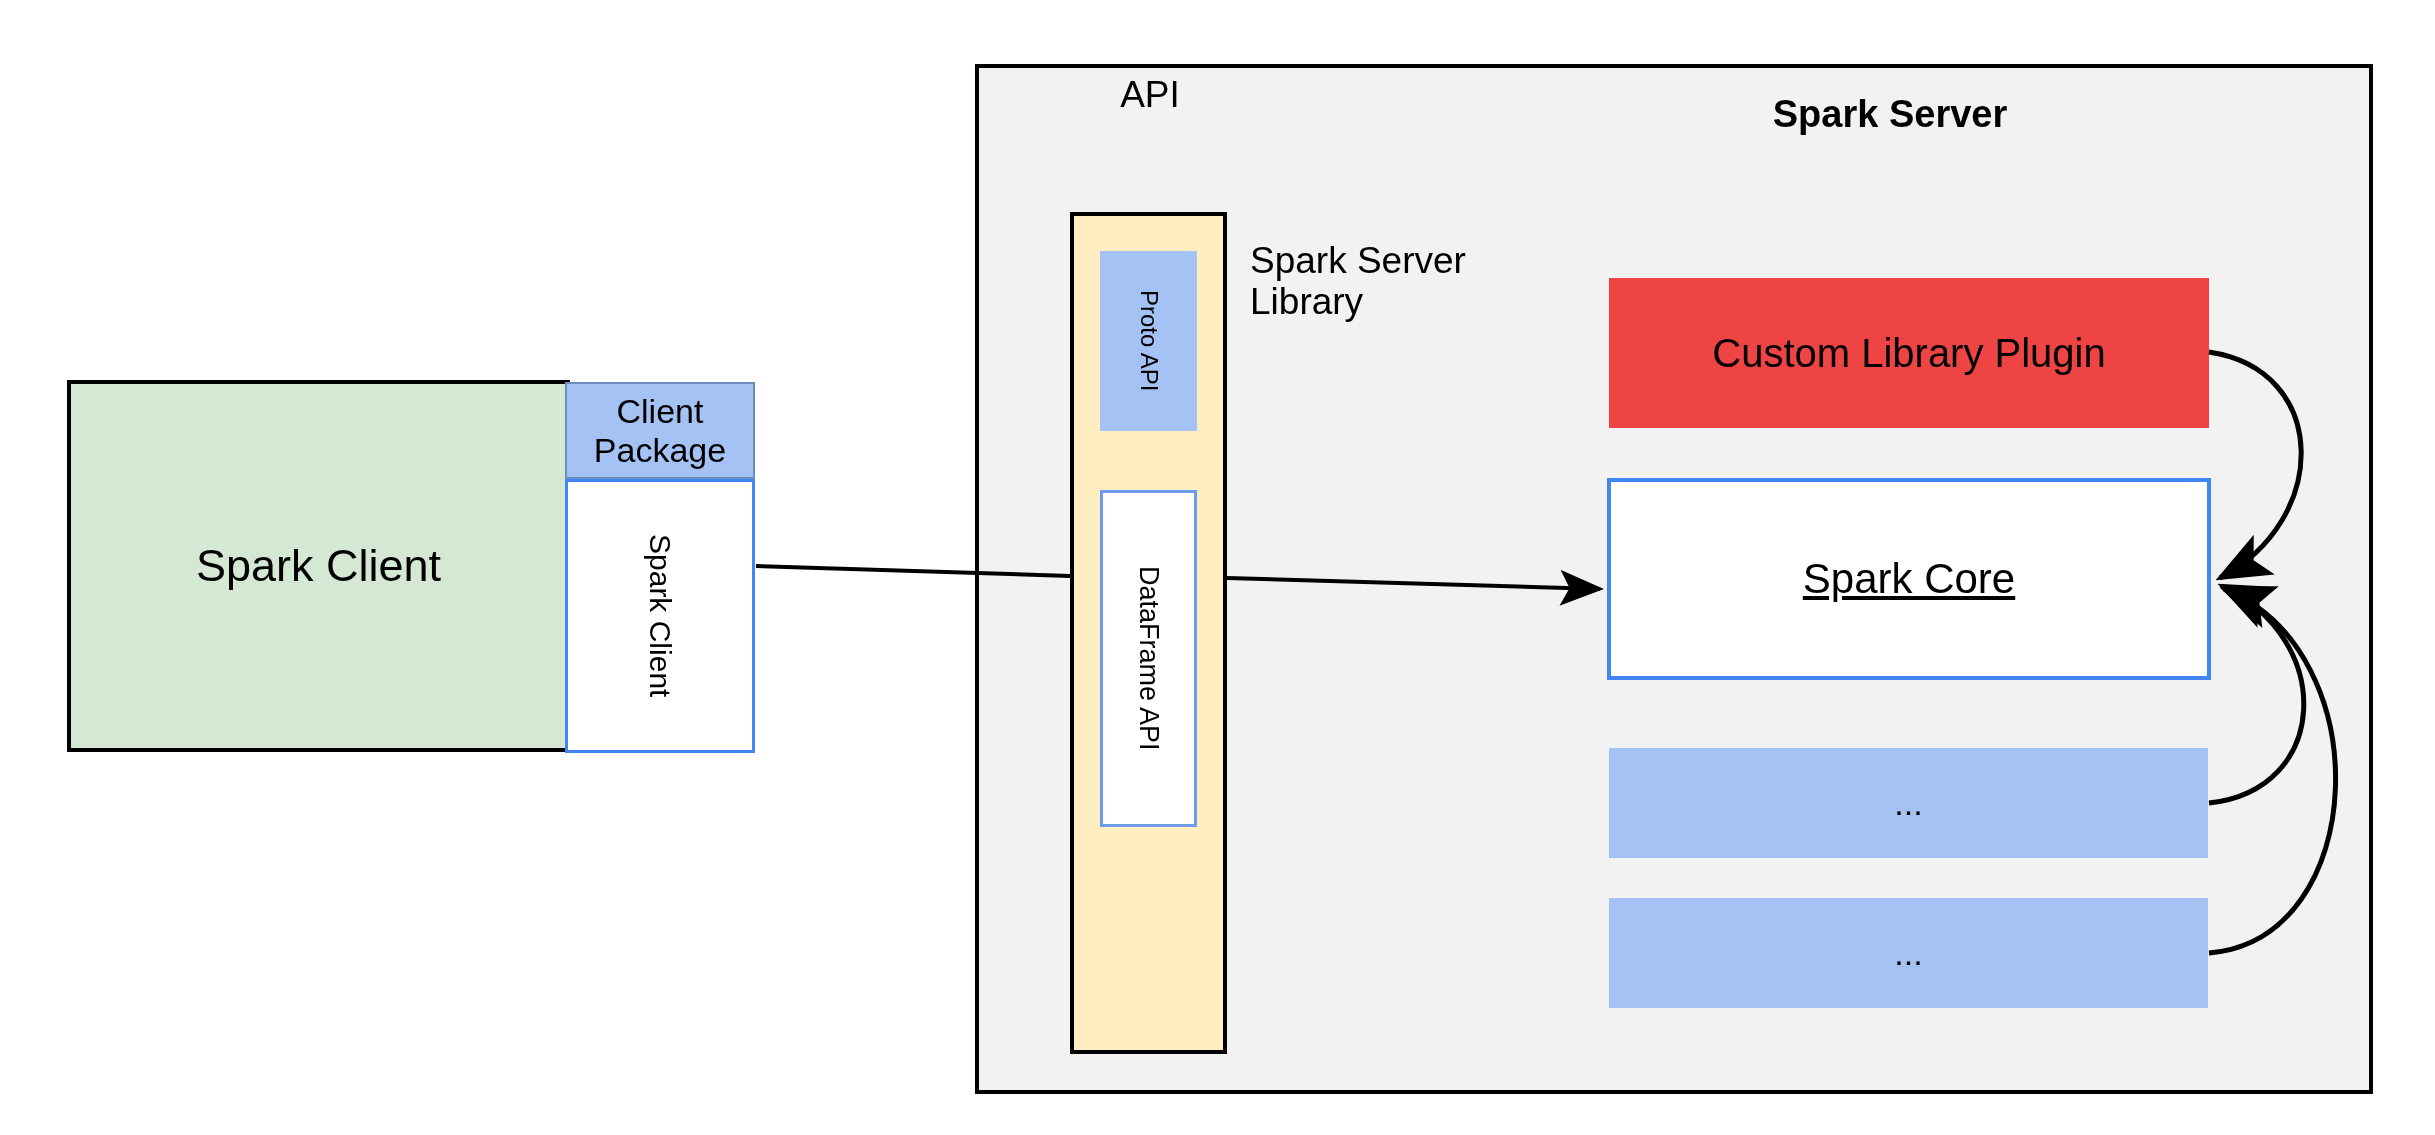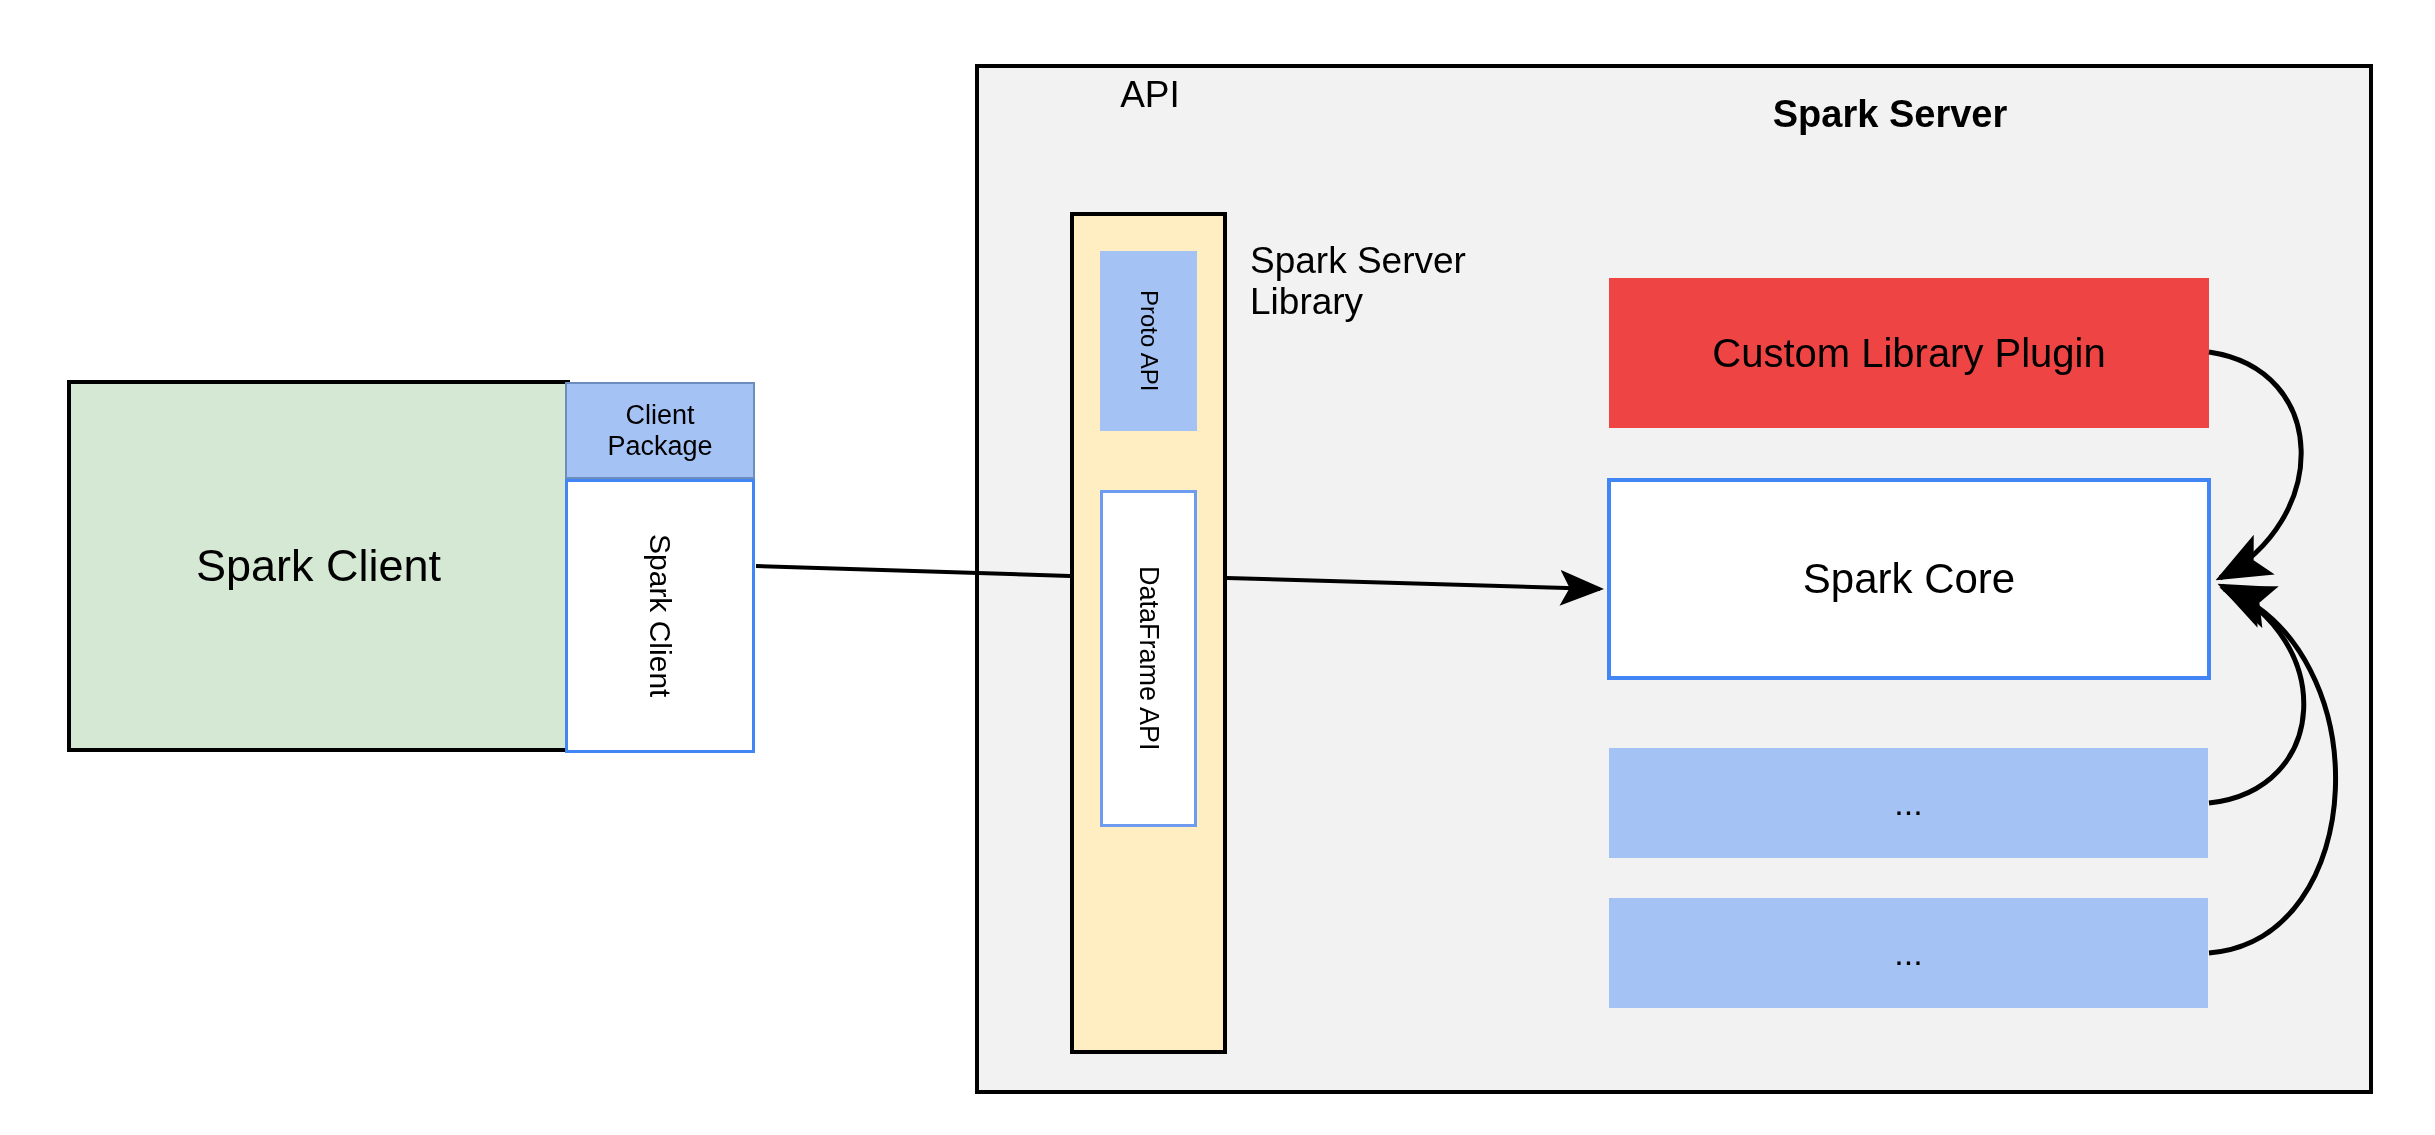--- a/index.html
+++ b/index.html
@@ -35,21 +35,21 @@
     width: 503px; height: 372px;
     background: #d5e8d4;
     border: 4px solid #000000;
     font-size: 45px;
   }
   #client-package-box {
     left: 565px; top: 382px;
     width: 190px; height: 97px;
     background: #a4c2f4;
     border: 2px solid #6c8ebf;
-    font-size: 27px;
+    font-size: 34px;
   }
   #spark-client-box {
     left: 565px; top: 479px;
     width: 190px; height: 274px;
     background: #ffffff;
     border: 3px solid #4285f4;
     font-size: 30px;
   }
   
   #spark-server-container {
@@ -111,20 +111,21 @@
     width: 600px; height: 150px;
     background: #ef4444;
     font-size: 40px;
   }
   #spark-core-box {
     left: 1607px; top: 478px;
     width: 604px; height: 202px;
     background: #ffffff;
     border: 4px solid #4285f4;
     font-size: 42px;
+    text-decoration: underline;
   }
   #ellipsis-box-1 {
     left: 1609px; top: 748px;
     width: 599px; height: 110px;
     background: #a4c2f4;
     font-size: 34px;
   }
   #ellipsis-box-2 {
     left: 1609px; top: 898px;
     width: 599px; height: 110px;

